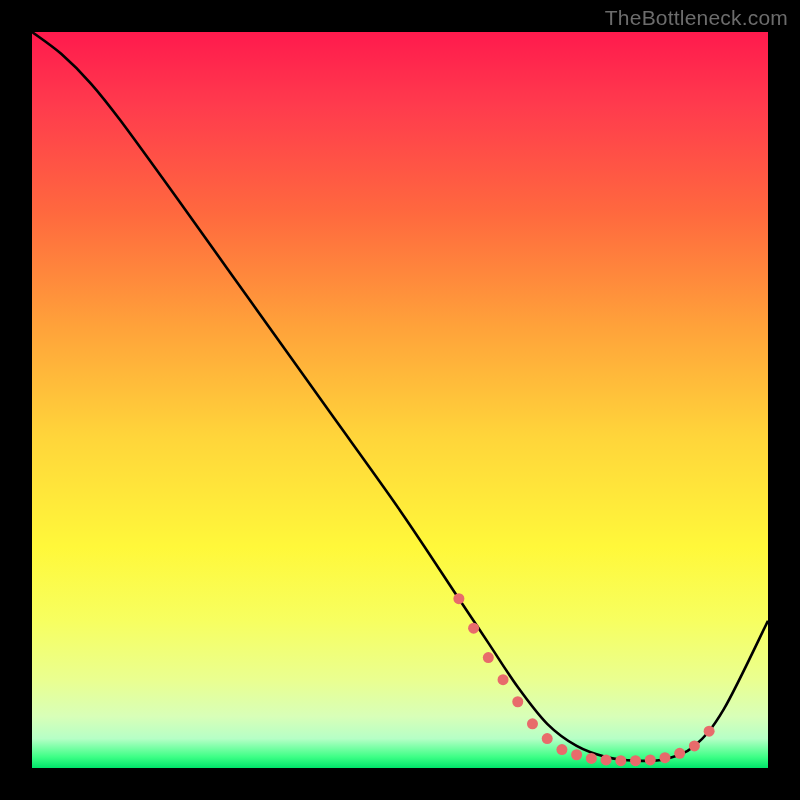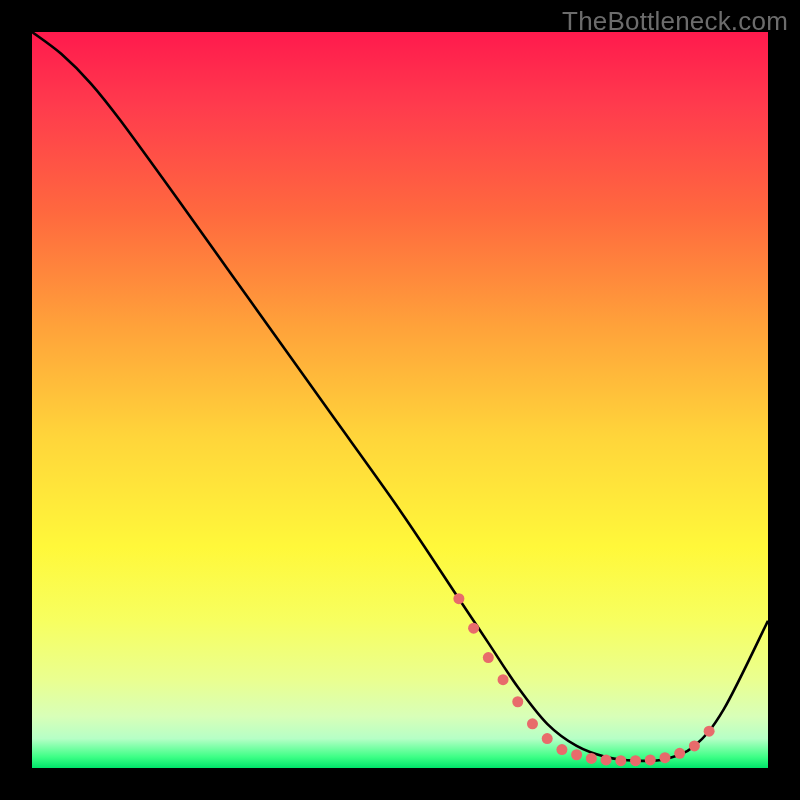--- a/index.html
+++ b/index.html
@@ -38,21 +38,21 @@
       #b6ffc6 96%,
       #3dff86 98.5%,
       #00e46a 100%
     );
   }
   .watermark {
     position: absolute;
     top: 6px;
     right: 12px;
     color: #6c6c6c;
-    font-size: 26px;
+    font-size: 21px;
     letter-spacing: 0.2px;
     user-select: none;
   }
   svg.curve {
     position: absolute;
     left: 0;
     top: 0;
     width: 736px;
     height: 736px;
     pointer-events: none;

